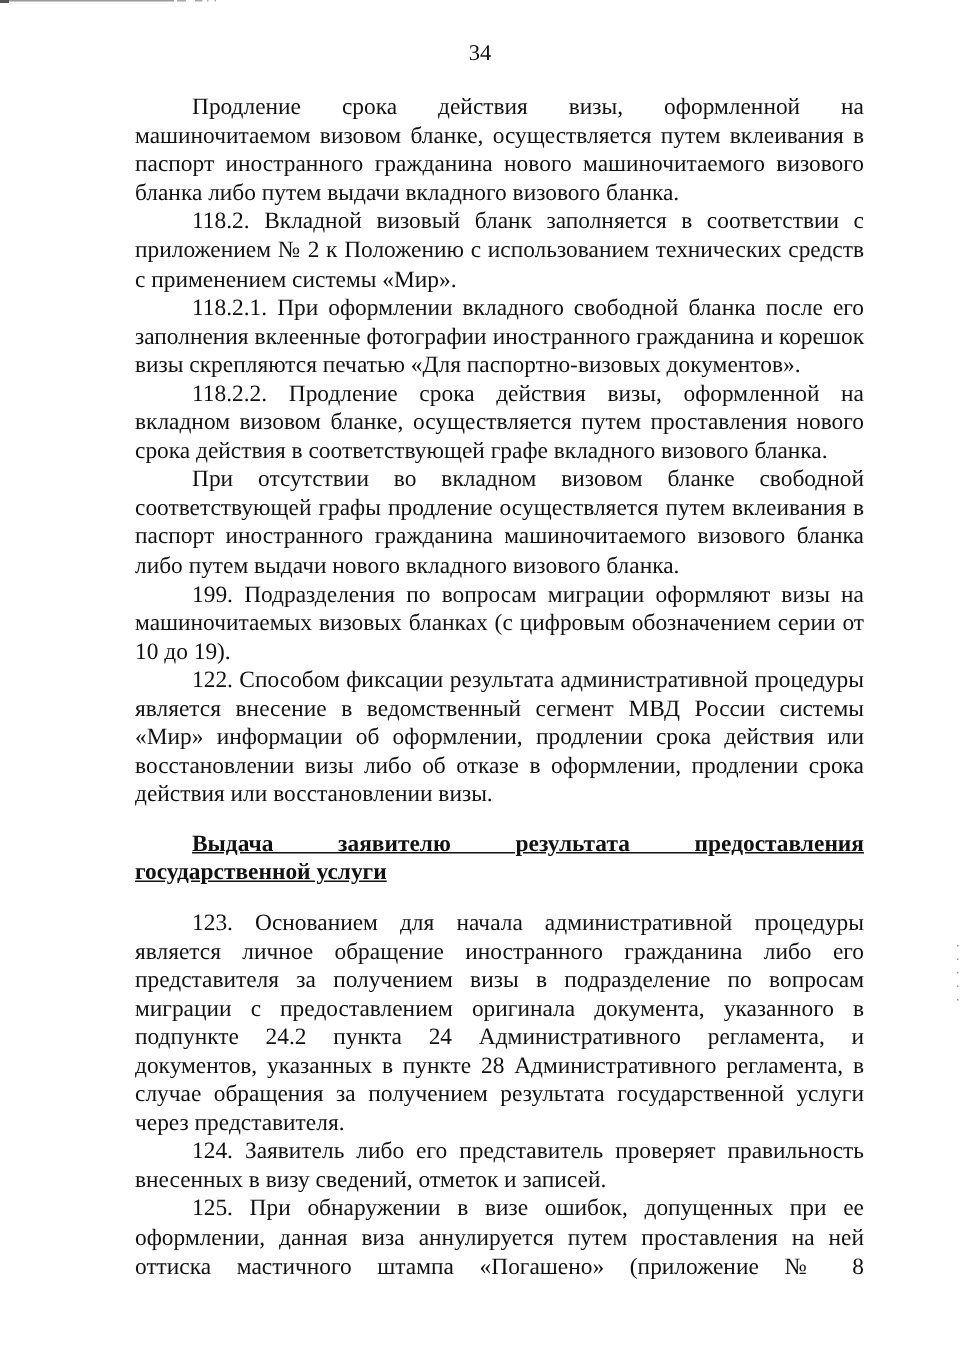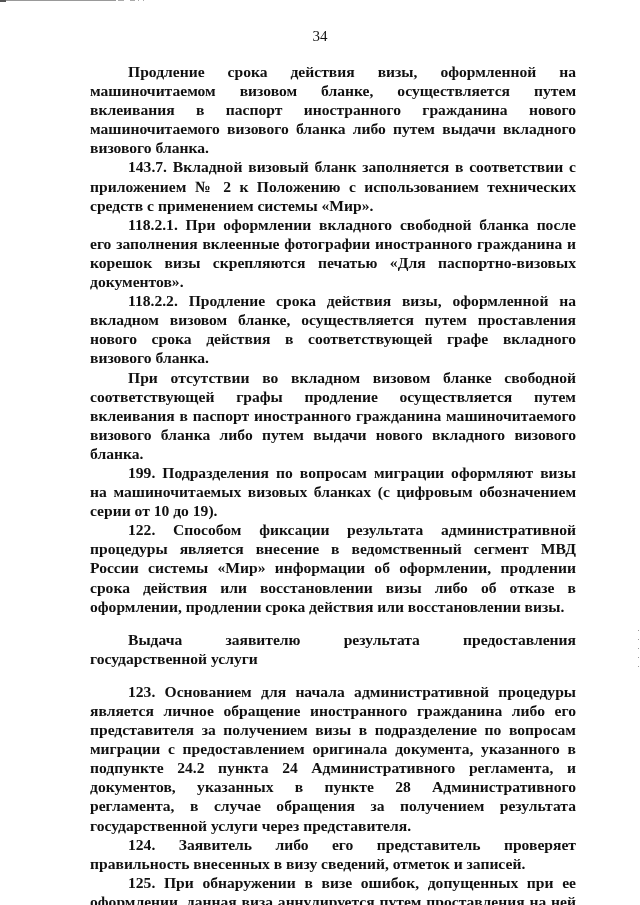--- a/index.html
+++ b/index.html
@@ -9,23 +9,23 @@
   .scan-bar .dark { position: absolute; left: 0; top: 0; width: 6px; height: 2px; background: #555; }
   .scan-bar .light { position: absolute; left: 6px; top: 0; width: 110px; height: 1px; background: #999; }
   .scan-bar .bits { position: absolute; top: 0; height: 1px; background: #aaa; }
   .edge-marks { position: absolute; left: 638px; top: 630px; width: 2px; }
   .edge-marks span { display: block; width: 1px; height: 1px; background: #999; margin-bottom: 8px; }
   .page-number { position: absolute; top: 28px; left: 0; width: 640px; text-align: center;
                  font-size: 15px; }
   .content { position: absolute; left: 90px; top: 62px; width: 486px; font-size: 15.6px;
              line-height: 19.1px; }
   .p { text-align: justify; text-align-last: auto; margin: 0; }
-  .p.indent { text-indent: 38px; font-weight: bold; }
+  .p.indent { text-indent: 38px; }
   .p.full-last { text-align-last: justify; }
-  .heading { font-weight: bold; text-indent: 38px; margin: 14px 0 14px 0; text-align: justify; }
+  .heading { font-weight: bold; text-indent: 38px; margin: 14px 0 14px 0; text-align: justify; text-decoration: underline; }
 </style>
 </head>
 <body>
 
 <div class="scan-bar">
   <div class="dark"></div>
   <div class="light"></div>
   <div class="bits" style="left:118px;width:6px;"></div>
   <div class="bits" style="left:130px;width:5px;"></div>
   <div class="bits" style="left:138px;width:1px;"></div>
@@ -37,21 +37,21 @@
   <span></span>
   <span></span>
   <span></span>
   <span></span>
 </div>
 
 <div class="page-number">34</div>
 
 <div class="content">
   <p class="p indent">Продление срока действия визы, оформленной на машиночитаемом визовом бланке, осуществляется путем вклеивания в паспорт иностранного гражданина нового машиночитаемого визового бланка либо путем выдачи вкладного визового бланка.</p>
-  <p class="p indent">143.7. Вкладной визовый бланк заполняется в соответствии с приложением № 2 к Положению с использованием технических средств с применением системы «Мир».</p>
+  <p class="p indent">118.2. Вкладной визовый бланк заполняется в соответствии с приложением № 2 к Положению с использованием технических средств с применением системы «Мир».</p>
   <p class="p indent">118.2.1. При оформлении вкладного свободной бланка после его заполнения вклеенные фотографии иностранного гражданина и корешок визы скрепляются печатью «Для паспортно-визовых документов».</p>
   <p class="p indent">118.2.2. Продление срока действия визы, оформленной на вкладном визовом бланке, осуществляется путем проставления нового срока действия в соответствующей графе вкладного визового бланка.</p>
   <p class="p indent">При отсутствии во вкладном визовом бланке свободной соответствующей графы продление осуществляется путем вклеивания в паспорт иностранного гражданина машиночитаемого визового бланка либо путем выдачи нового вкладного визового бланка.</p>
   <p class="p indent">199. Подразделения по вопросам миграции оформляют визы на машиночитаемых визовых бланках (с цифровым обозначением серии от 10 до 19).</p>
   <p class="p indent">122. Способом фиксации результата административной процедуры является внесение в ведомственный сегмент МВД России системы «Мир» информации об оформлении, продлении срока действия или восстановлении визы либо об отказе в оформлении, продлении срока действия или восстановлении визы.</p>
 
   <p class="heading">Выдача заявителю результата предоставления государственной услуги</p>
 
   <p class="p indent">123. Основанием для начала административной процедуры является личное обращение иностранного гражданина либо его представителя за получением визы в подразделение по вопросам миграции с предоставлением оригинала документа, указанного в подпункте 24.2 пункта 24 Административного регламента, и документов, указанных в пункте 28 Административного регламента, в случае обращения за получением результата государственной услуги через представителя.</p>
   <p class="p indent">124. Заявитель либо его представитель проверяет правильность внесенных в визу сведений, отметок и записей.</p>

